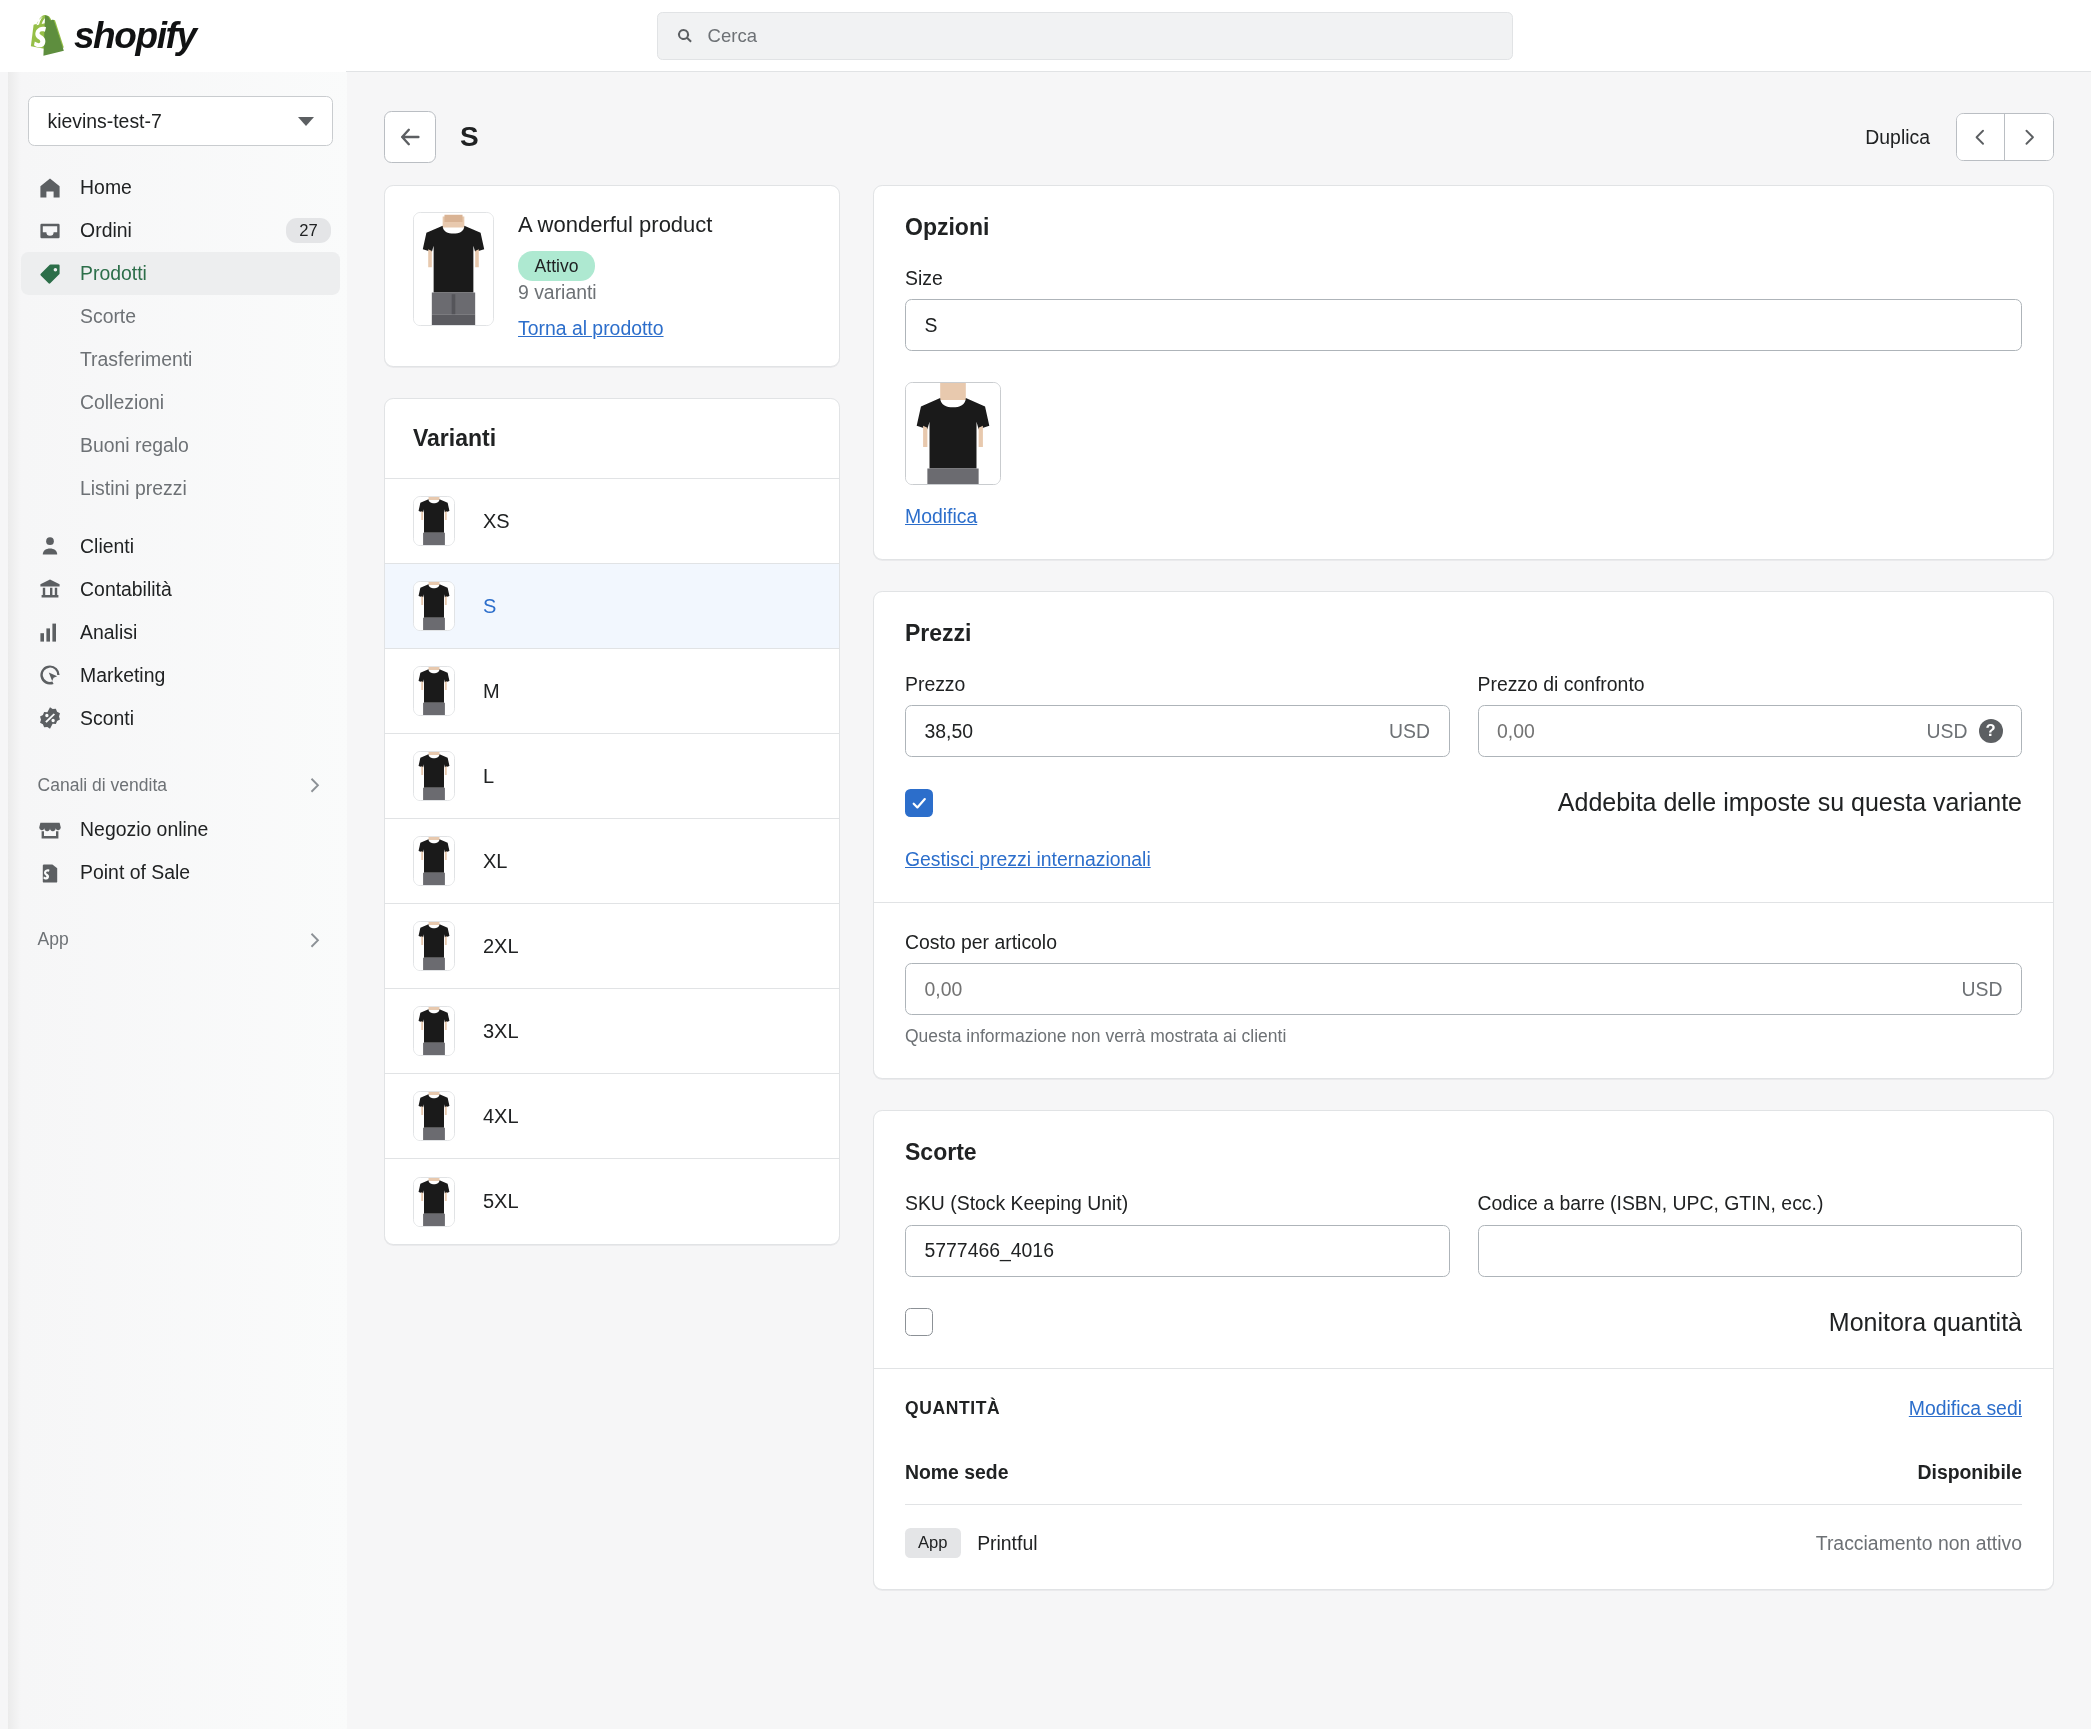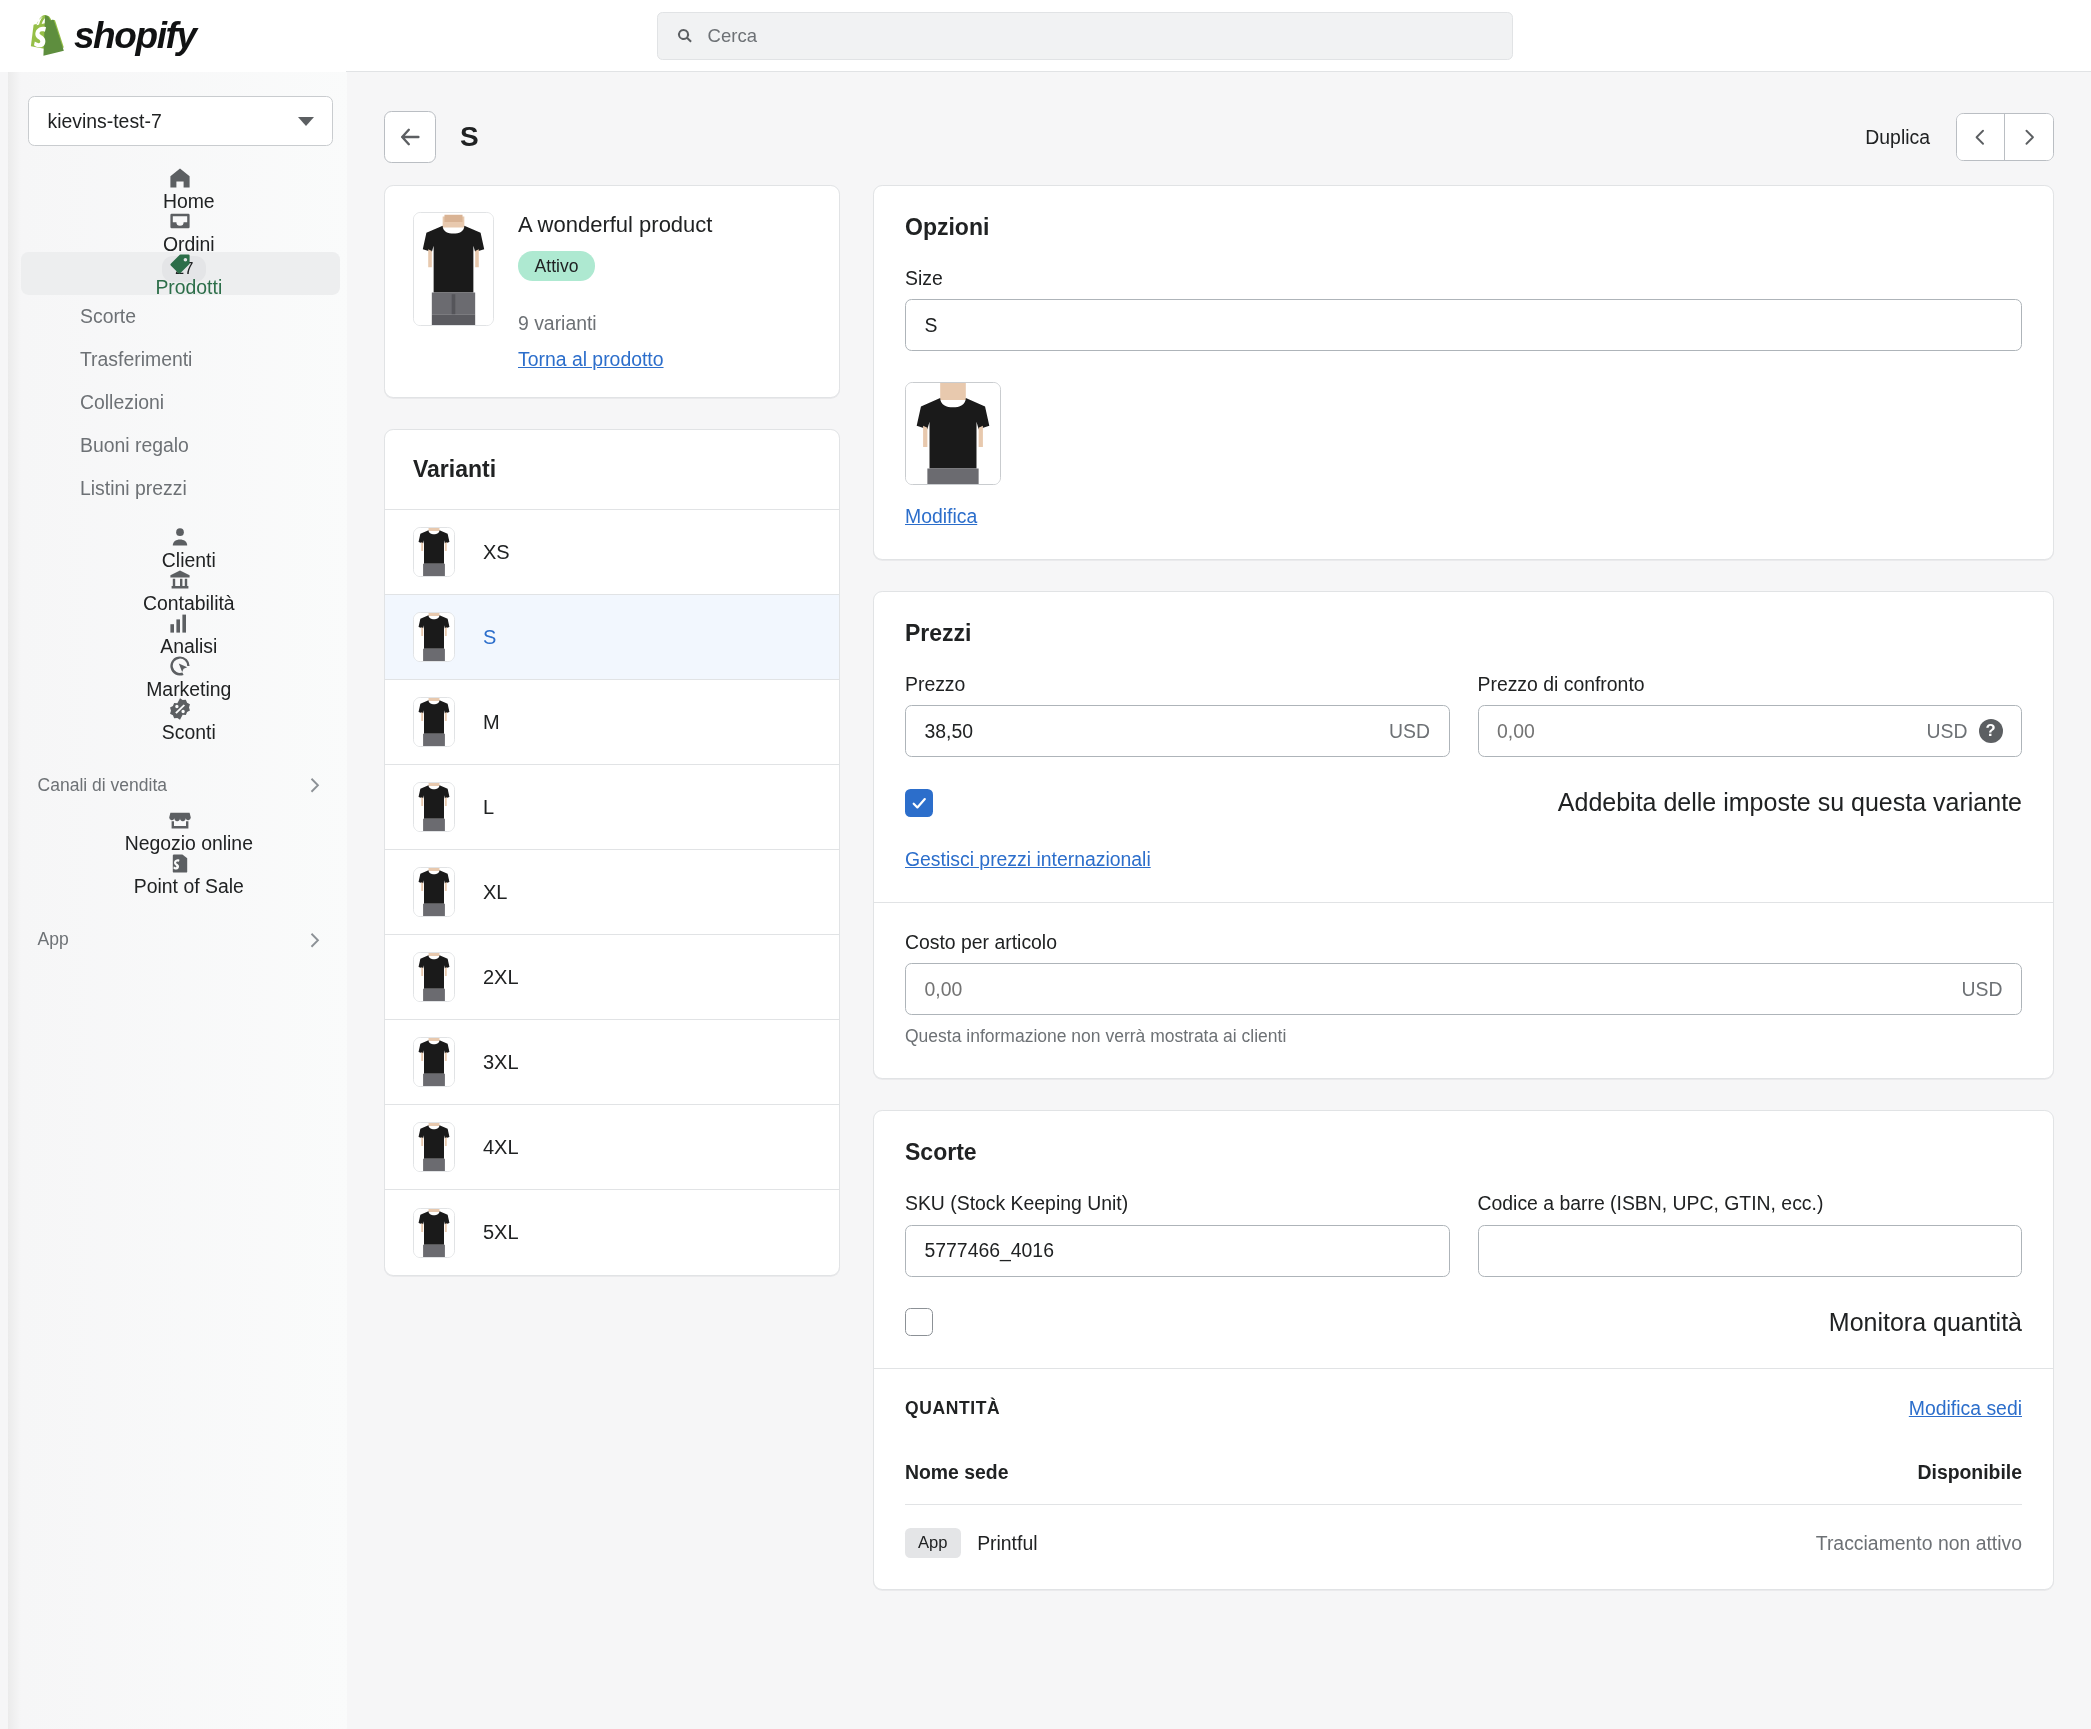--- a/index.html
+++ b/index.html
@@ -61,21 +61,21 @@
   .caret-down {
     width: 0; height: 0;
     border-left: 8.3px solid transparent;
     border-right: 8.3px solid transparent;
     border-top: 9.2px solid #5C5F62;
   }
   .nav-item {
     height: 43px; margin: 0 13px;
     display: flex; align-items: center;
     padding-left: 16.6px; border-radius: 7.4px;
-    font-size: 19.4px; color: #202223; flex-direction: column;
+    font-size: 19.4px; color: #202223;
   }
   .nav-item.active { background: #EDEEEF; color: #2C6E49; font-weight: 500; }
   .nav-item .nico { width: 24px; height: 24px; flex: none; margin-right: 18.5px; color:#5C5F62; }
   .nav-item.active .nico { color: #2C6E49; }
   .nav-label { flex: 1; }
   .badge-count {
     background: #E4E5E7; color: #202223;
     font-size: 16.6px; border-radius: 11px;
     padding: 2.8px 13px; margin-right: 9.2px; text-align: right;
   }
@@ -149,21 +149,21 @@
   .thumb {
     border: 0.9px solid #E1E3E5; border-radius: 7.4px;
     background: #FFFFFF; overflow: hidden; flex: none;
   }
   .thumb.big { width: 81px; height: 114px; }
   .prod-name { font-size: 22px; font-weight: 500; margin-bottom: 13px; }
   .status-badge {
     display: inline-block; background: #AEE9D1; color: #202223;
     font-size: 17.5px; border-radius: 14.8px; padding: 4.6px 16.6px;
   }
-  .prod-variants { font-size: 19.4px; color: #6D7175; margin-top: 31px; }
+  .prod-variants { font-size: 19.4px; color: #6D7175; margin-top: 0; }
   .link { color: #2C6ECB; text-decoration: underline; font-size: 19.4px; }
 
   
   .card-title {
     font-size: 23px; font-weight: 600;
     padding: 26px 28px 26px 28px;
     border-bottom: 0.9px solid #E1E3E5;
   }
   .vrow {
     display: flex; align-items: center;

